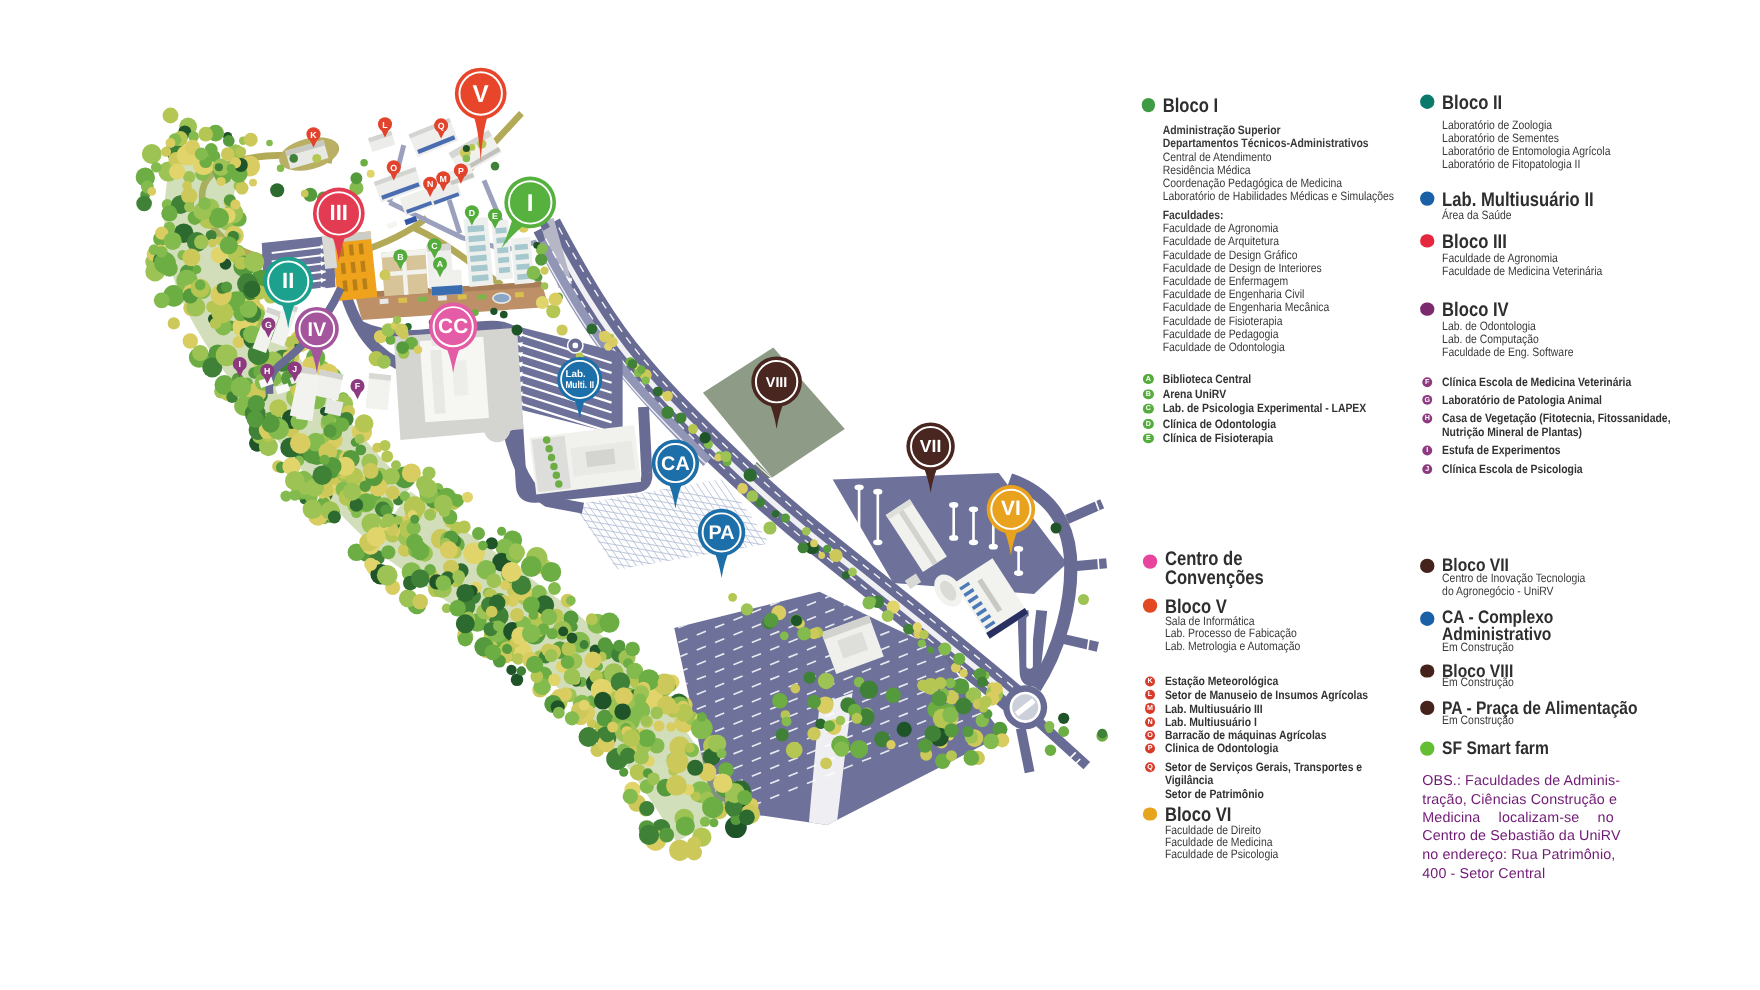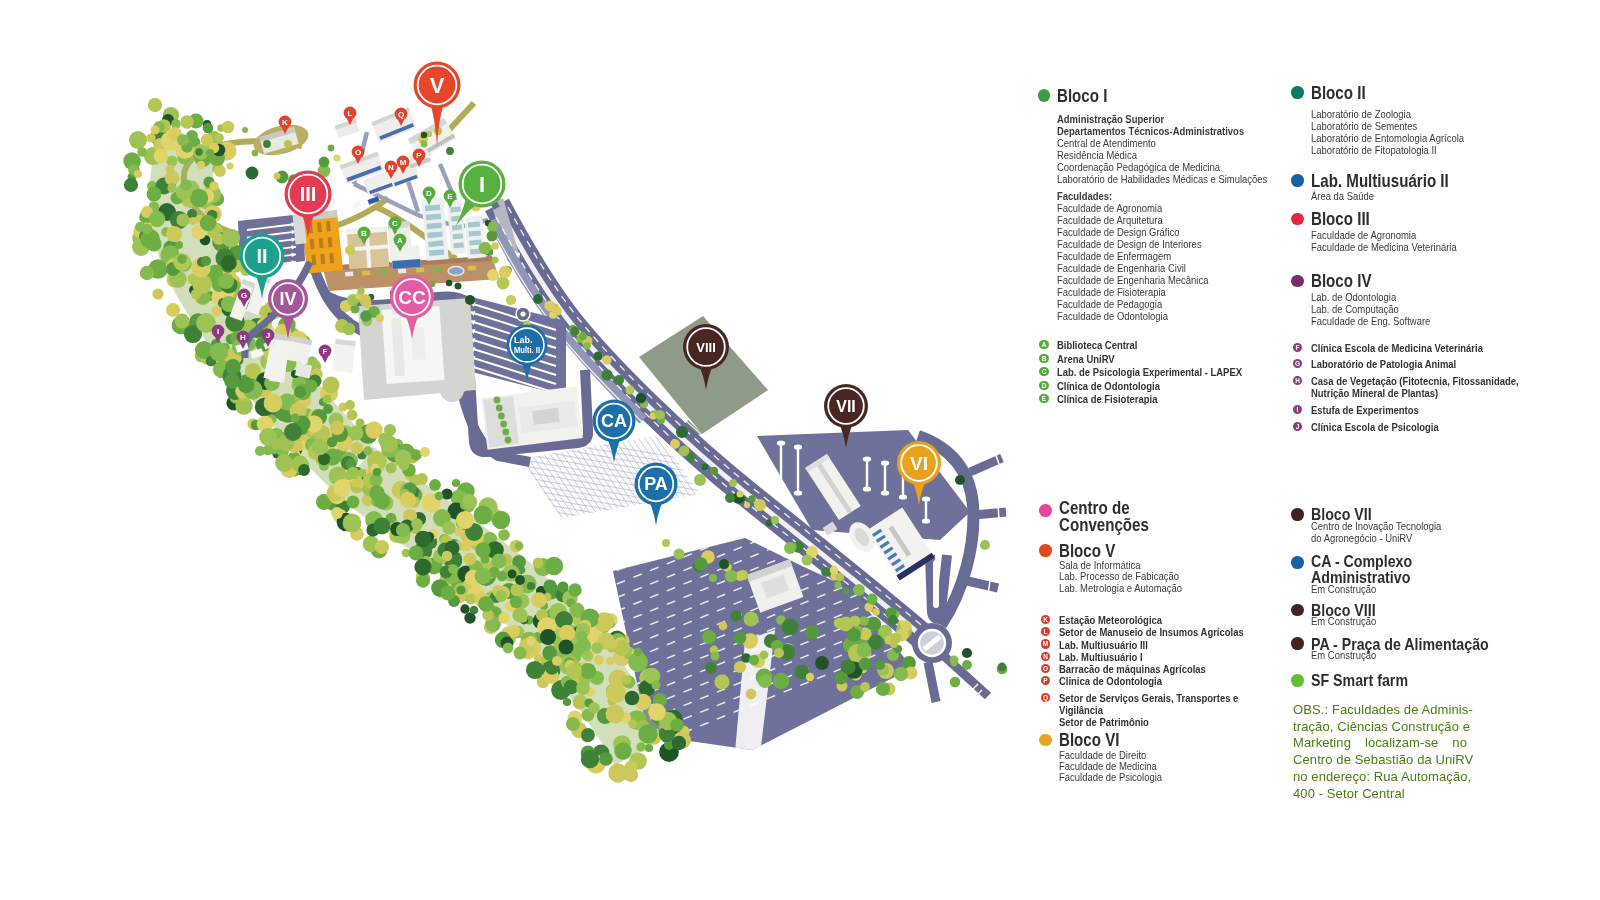--- a/index.html
+++ b/index.html
@@ -2,21 +2,21 @@
 <html><head><meta charset="utf-8">
 <style>
 html,body{margin:0;padding:0;width:1600px;height:900px;background:#ffffff;overflow:hidden}
 body{font-family:"Liberation Sans",sans-serif;color:#333;position:relative}
 .dot{position:absolute;border-radius:50%}
 .chip{position:absolute;border-radius:50%;color:#fff;font-weight:bold;text-align:center}
 .hd{position:absolute;font-size:18px;font-weight:bold;color:#2e2e2e;transform:scaleX(0.84);transform-origin:0 0;white-space:nowrap}
 .hd2{position:absolute;font-size:16.5px;font-weight:bold;color:#2e2e2e;transform:scaleX(0.86);transform-origin:0 0;white-space:nowrap}
 .bd{position:absolute;font-size:11px;color:#3a3a3a;transform:scaleX(0.86);transform-origin:0 0;white-space:nowrap}
 .br{position:absolute;font-size:11px;font-weight:bold;color:#333;transform:scaleX(0.86);transform-origin:0 0;white-space:nowrap}
-.obs{position:absolute;font-size:13px;color:#4d7c0f;line-height:16.7px;letter-spacing:0.1px;white-space:nowrap}
+.obs{position:absolute;font-size:13px;color:#701a75;line-height:16.7px;letter-spacing:0.1px;white-space:nowrap}
 .obs div{text-align-last:justify;min-width:174px}
 .obs div.last{text-align-last:left}
 </style></head>
 <body>
 
 <svg width="1600" height="900" viewBox="0 0 1600 900" xmlns="http://www.w3.org/2000/svg" style="position:absolute;left:0;top:0">
 
 <g fill="none" stroke="#b2aa57" stroke-width="6">
       <path d="M 302,146 C 268,139 236,140 214,147 C 190,155 182,167 184,182 C 187,203 202,222 228,231 C 258,242 294,240 324,230 C 352,221 372,211 388,198"></path>
       <path d="M 376,207 C 402,218 430,241 456,259"></path>
@@ -1657,16 +1657,16 @@
 <div class="dot" style="left:1291.2px;top:637.4px;width:12.6px;height:12.6px;background:#45221c"></div>
 <div class="hd2" style="left:1311px;top:635.5px;line-height:16px">PA - Praça de Alimentação</div>
 <div class="bd" style="left:1311px;top:649.0px;line-height:12.0px">Em Construção</div>
 
 <div class="dot" style="left:1291.2px;top:674.0px;width:12.6px;height:12.6px;background:#64be34"></div>
 <div class="hd2" style="left:1311px;top:672.0px;line-height:16px">SF Smart farm</div>
 
 <div class="obs" style="left:1293px;top:702px;width:174px">
     <div>OBS.: Faculdades de Adminis-</div>
     <div>tração, Ciências Construção e</div>
-    <div>Marketing localizam-se no</div>
+    <div>Medicina localizam-se no</div>
     <div>Centro de Sebastião da UniRV</div>
-    <div>no endereço: Rua Automação,</div>
+    <div>no endereço: Rua Patrimônio,</div>
     <div class="last">400 - Setor Central</div>
   </div>
 </body></html>

